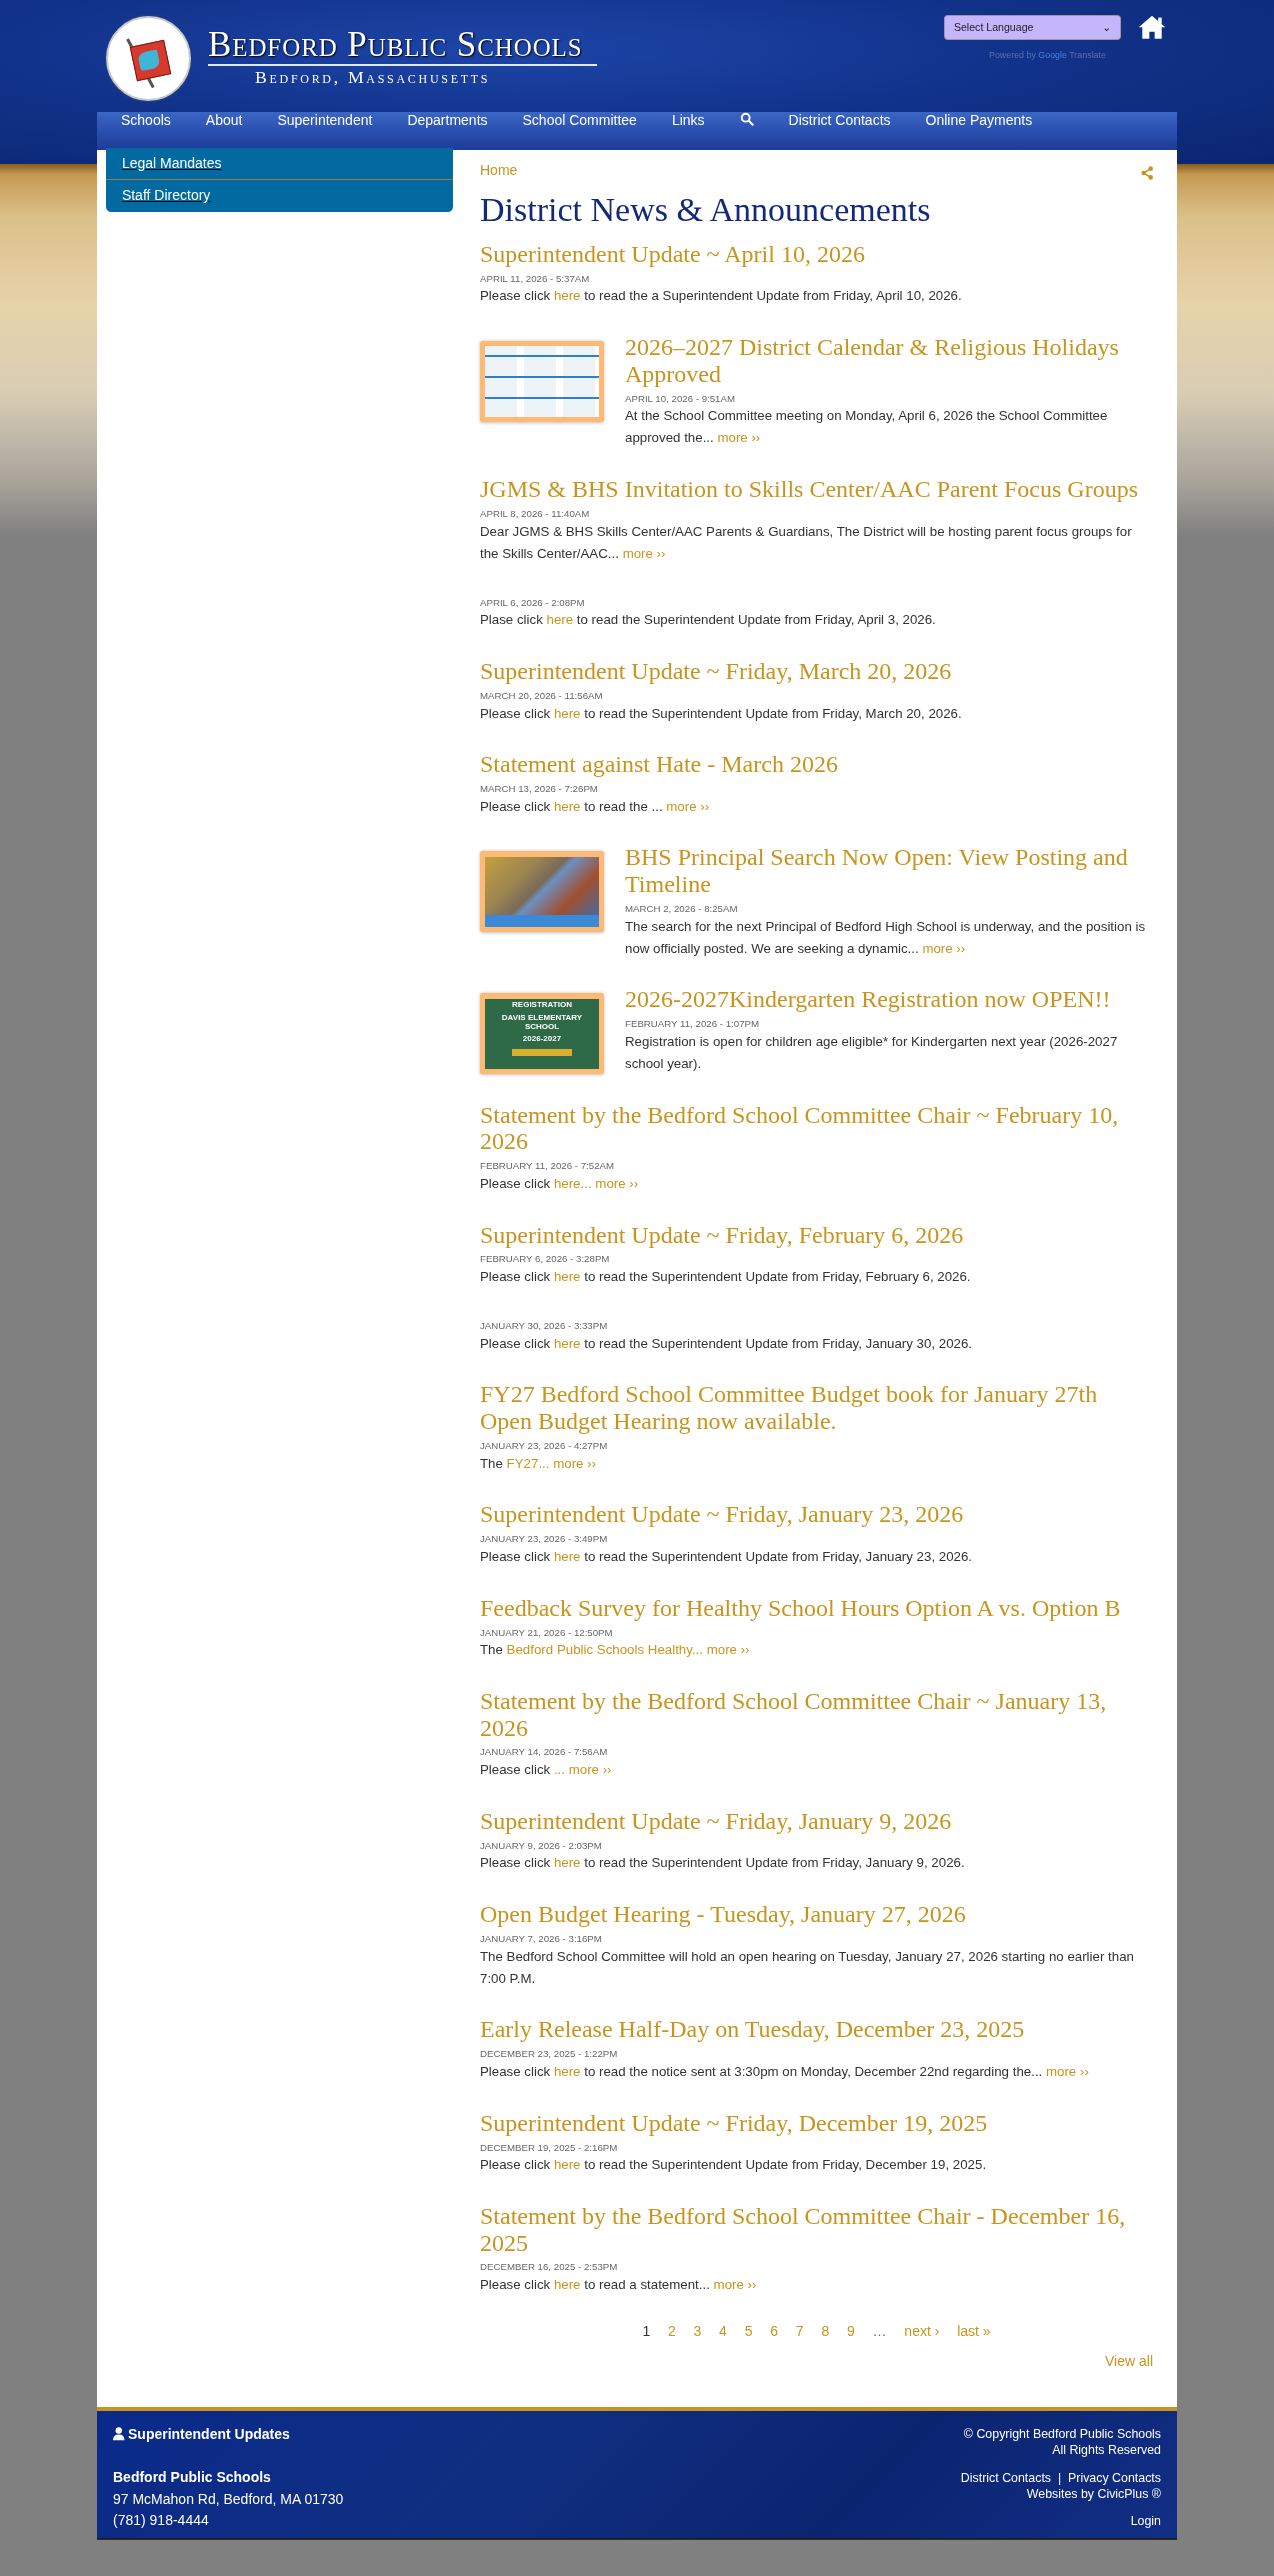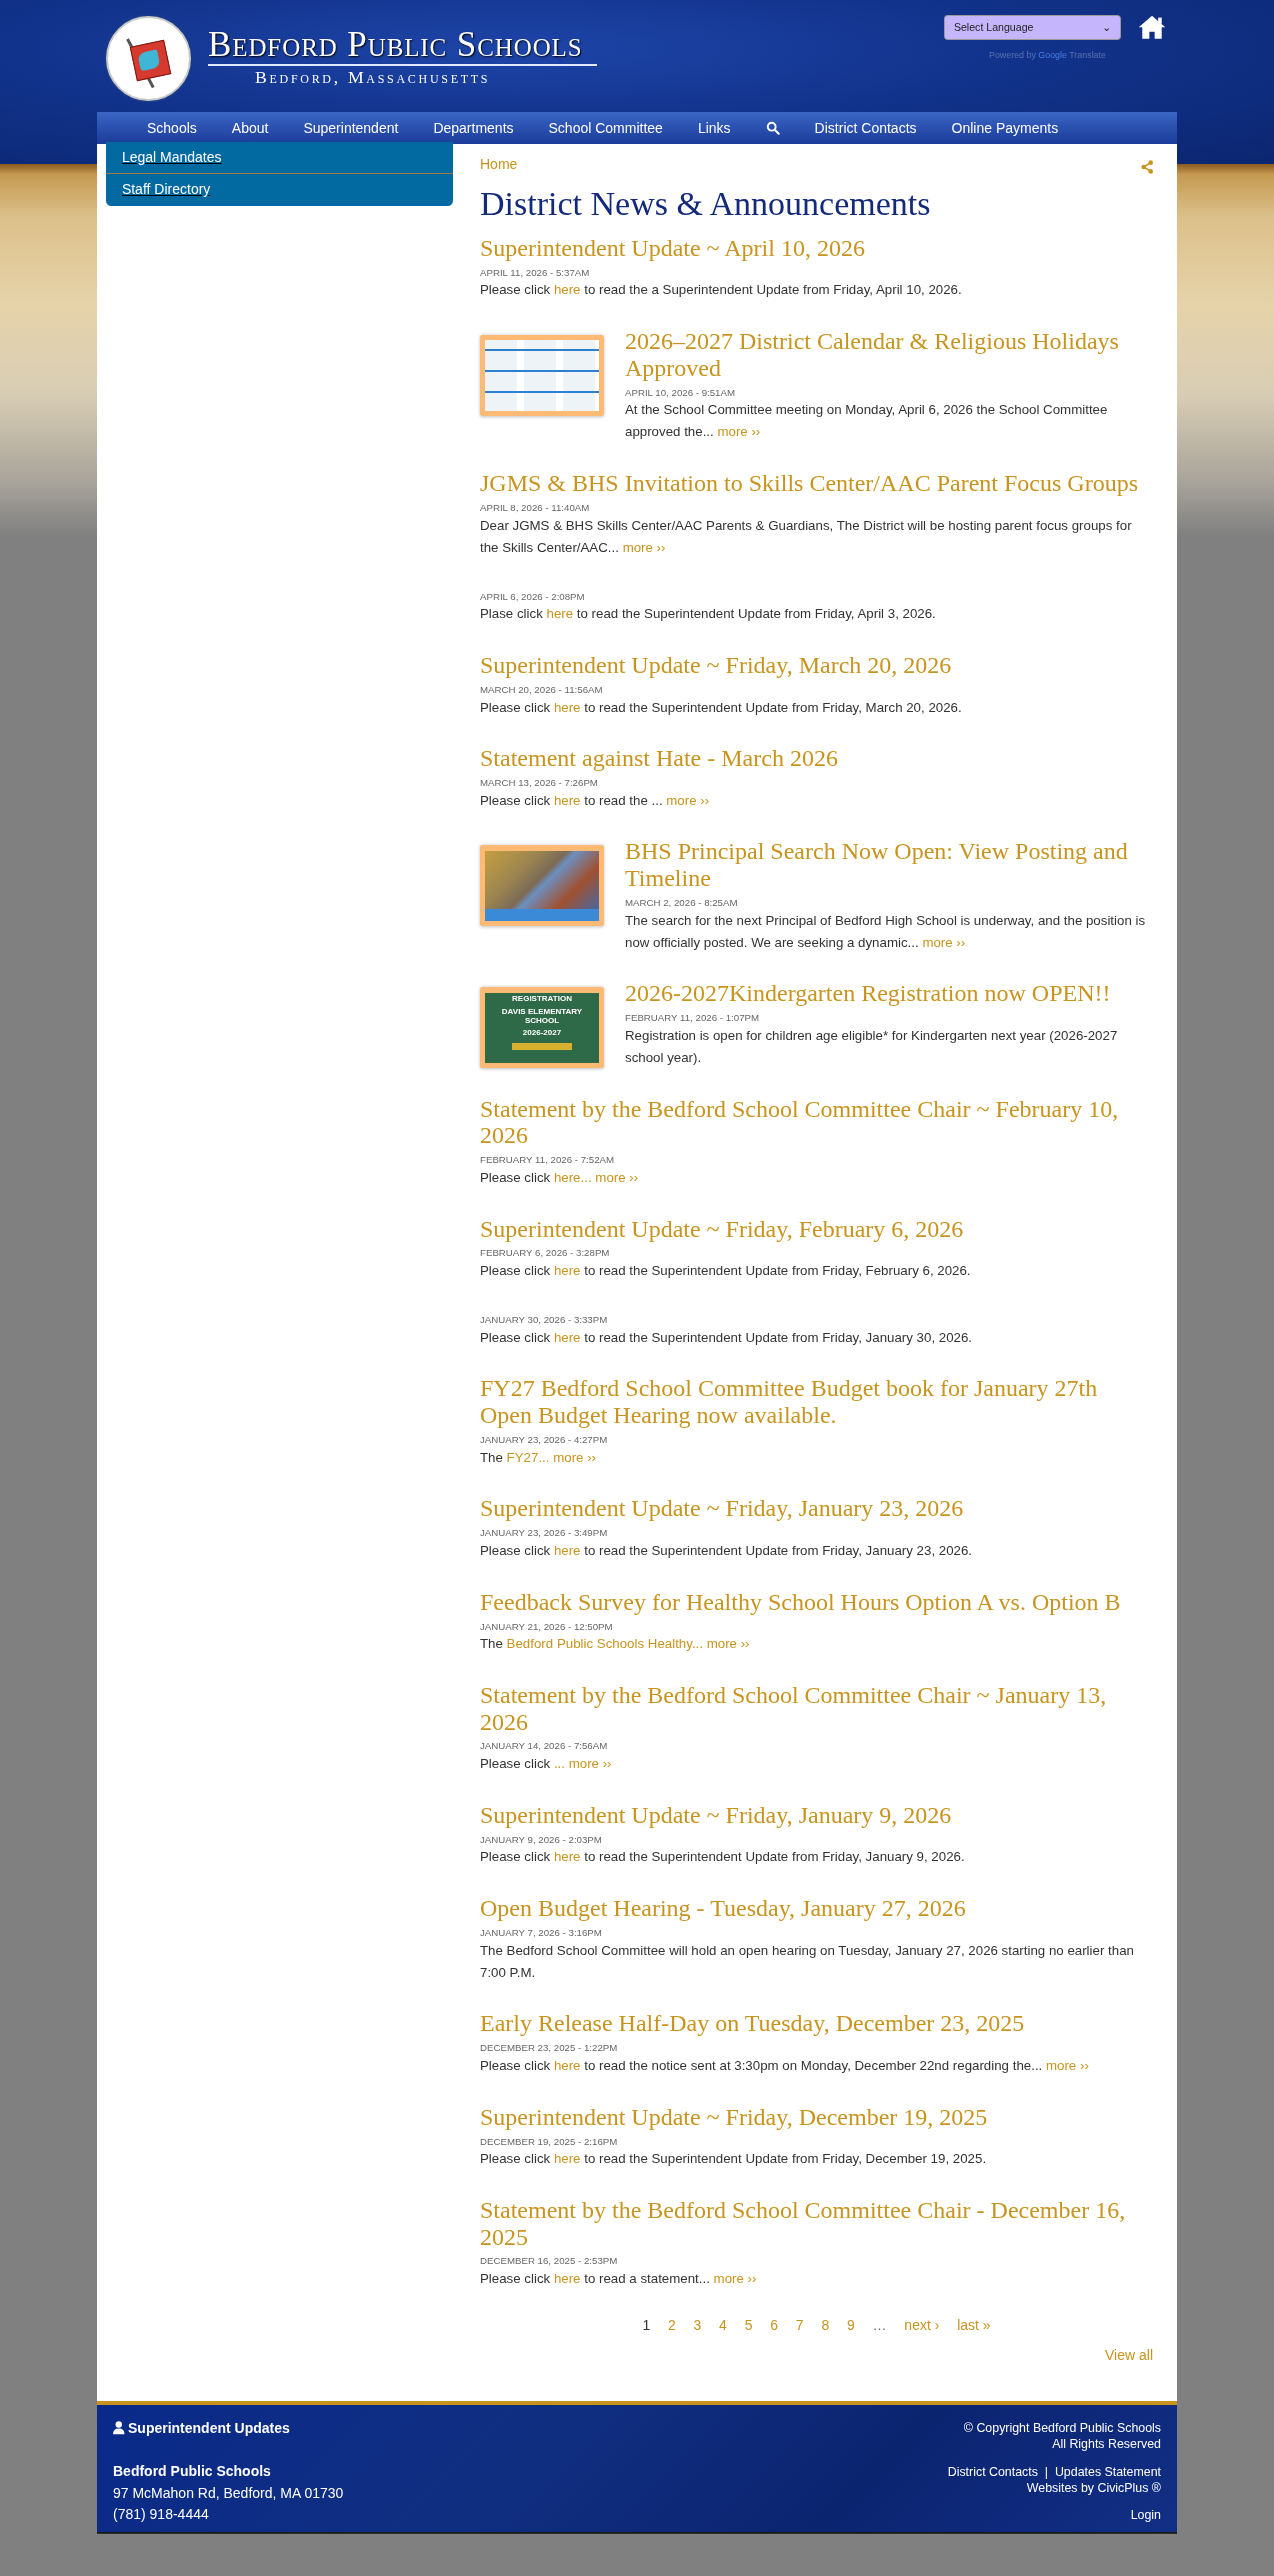--- a/index.html
+++ b/index.html
@@ -49,22 +49,22 @@
     position: absolute; left: 847px; top: 15px; width: 177px; height: 25px;
     background: #c4b5fd; border: 0.9px solid #999; border-radius: 3.5px;
     font-size: 10.6px; color: #222; padding: 5.3px 8.9px; display: flex; justify-content: space-between;
   }
   .powered { position: absolute; left: 869px; top: 50px; font-size: 8.9px; color: #5a6fb0; padding-left: 23px; }
   .powered .g { color: #4a7de8; }
   .home-icon { position: absolute; left: 1040px; top: 14px; width: 30px; height: 26.6px; }
 
   
   .nav {
-    height: 32px; background: linear-gradient(to bottom, #3a66c4 0%, #2a50b0 50%, #1c3c98 100%);
-    display: flex; align-items: center; padding-left: 50px;
+    height: 38px; background: linear-gradient(to bottom, #3a66c4 0%, #2a50b0 50%, #1c3c98 100%);
+    display: flex; align-items: flex-start; padding-left: 24px;
   }
   .nav-item { color: #fff; font-size: 14px; margin-right: 35px; white-space: nowrap; cursor: pointer; }
   .nav-search { width: 14px; height: 14px; margin-right: 35px; }
 
   
   .page { background: #fff; display: flex; min-height: 2257px; }
   .sidebar { width: 383px; padding-left: 8.9px; padding-right: 27.4px; }
   .side-menu { background: #0369a1; border-radius: 0 0 5.3px 5.3px; margin-top: -1.8px; text-decoration: underline; }
   .side-item {
     color: #fff; font-size: 14px; padding: 7px 16px 8.9px; border-bottom: 1.8px solid #9a7a40; cursor: pointer;
@@ -382,20 +382,20 @@
     <div class="f-phone">(781) 918-4444</div>
 
     <div class="f-right f-copy">
       <div>© Copyright Bedford Public Schools</div>
       <div>All Rights Reserved</div>
     </div>
     <div class="f-right f-links">
       <div>
         <span class="lnk">District Contacts</span>
         &nbsp;<span>|</span>&nbsp;
-        <span class="lnk">Updates Statement</span>
+        <span class="lnk">Privacy Contacts</span>
       </div>
       <div class="lnk">Websites by CivicPlus ®</div>
     </div>
     <div class="f-right f-login lnk">Login</div>
   </div>
 </div>
 
 
 </body></html>

